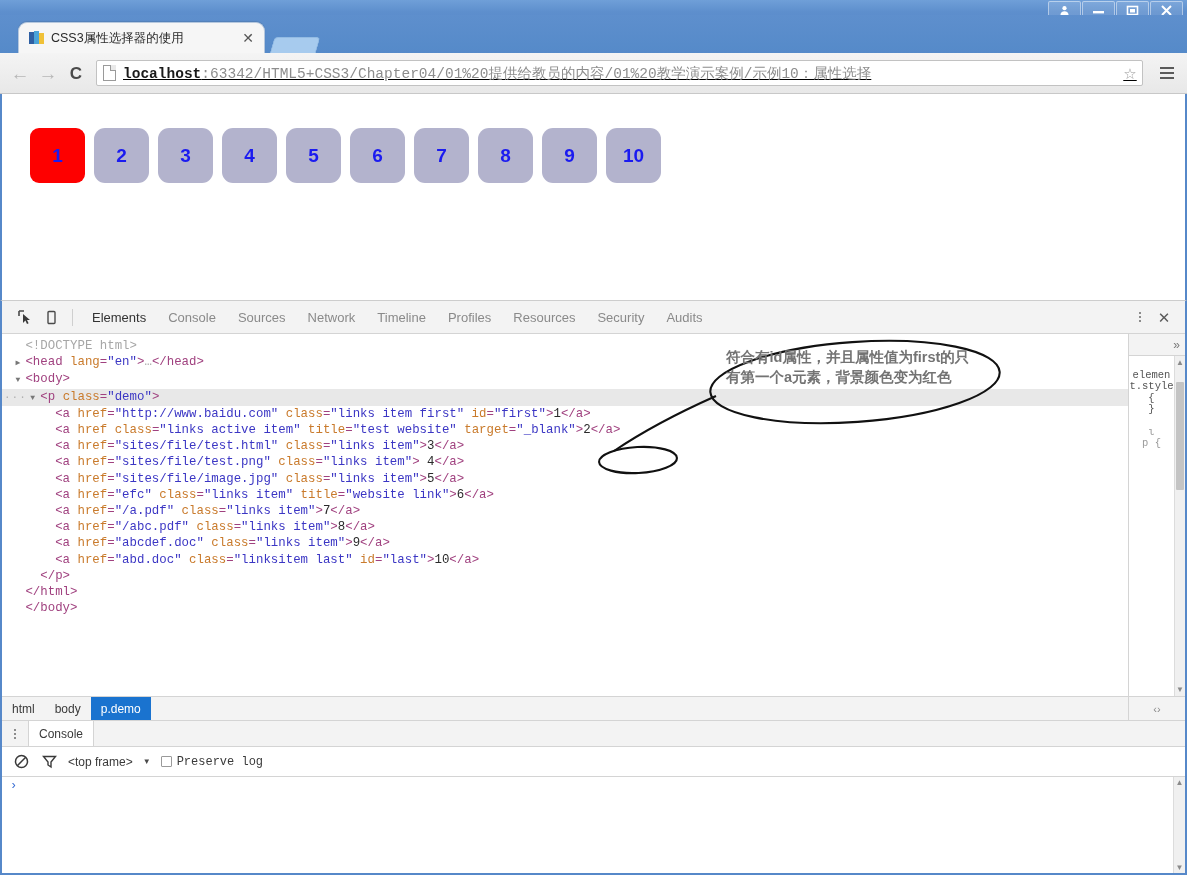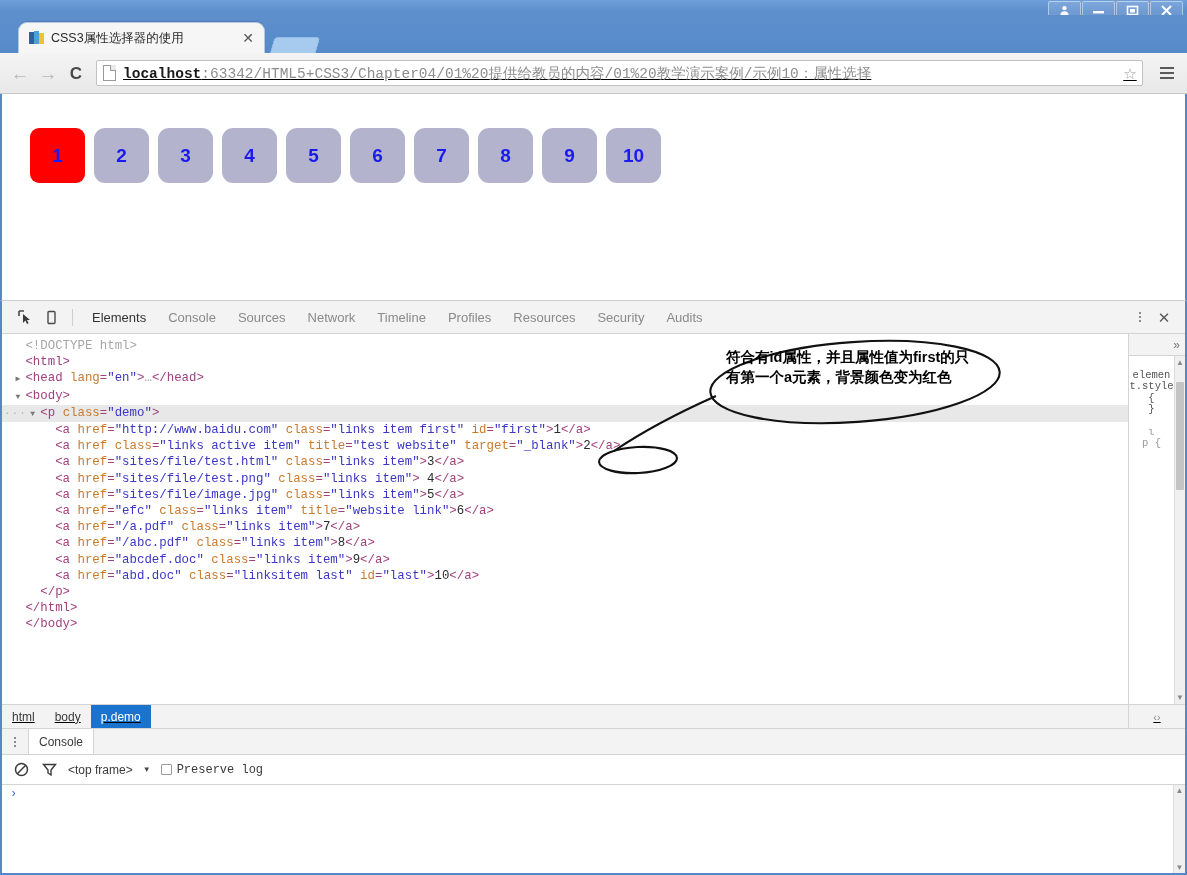--- a/index.html
+++ b/index.html
@@ -278,21 +278,21 @@
   }
   .styles-scrollbar .down-arrow {
     position: absolute; left: 0; right: 0; bottom: 2px;
     text-align: center; font-size: 8px; color: #8a8a8a;
   }
 
   
   .crumbbar {
     flex: 0 0 auto; height: 24px;
     background: #f3f3f3; border-top: 1px solid #d4d4d4;
-    display: flex; align-items: stretch; text-decoration: underline;
+    display: flex; align-items: stretch;
   }
   .crumb {
     padding: 0 10px; display: flex; align-items: center;
     font-size: 12px; color: #3a3a3a;
     font-family: "Liberation Sans", sans-serif;
   }
   .crumb.active { background: #1a73cf; color: #ffffff; }
   .crumb-spacer { flex: 1 1 auto; }
   .crumb-right {
     width: 57px; border-left: 1px solid #d4d4d4;
@@ -366,21 +366,21 @@
     position: absolute; left: 0; top: 0;
     width: 1187px; height: 875px;
     pointer-events: none;
   }
   .annot-text {
     position: absolute;
     left: 726px; top: 347px;
     width: 258px;
     font-family: "Liberation Sans", sans-serif;
     font-size: 14.5px; font-weight: bold;
-    line-height: 20px; color: #000000;
+    line-height: 20px; color: #737373;
     pointer-events: none;
   }
 </style>
 </head>
 <body>
 
 <div id="root">
 
   <div class="win-titlebar">
     <div class="win-buttons">
@@ -488,21 +488,20 @@
             <i></i>
             <i></i>
           </div>
         <div class="dt-close">✕</div>
       </div>
     </div>
 
     <div class="dt-body">
       <div class="dom-pane" id="dom-pane">
           <div class="dom-line"><span> </span><span class="arrow"></span><span class="dim">&lt;!DOCTYPE html&gt;</span></div>
-          <div class="dom-line"><span> </span><span class="arrow"></span><span class="tag">&lt;html&gt;</span></div>
           <div class="dom-line"><span> </span><span class="arrow">▶</span><span class="tag">&lt;head </span><span class="attr">lang</span><span class="tag">=</span><span class="val">"en"</span><span class="tag">&gt;</span><span class="dim">…</span><span class="tag">&lt;/head&gt;</span></div>
           <div class="dom-line"><span> </span><span class="arrow">▼</span><span class="tag">&lt;body&gt;</span></div>
           <div class="dom-line selected"><span class="dots">···</span><span>   </span><span class="arrow">▼</span><span class="tag">&lt;p </span><span class="attr">class</span><span class="tag">=</span><span class="val">"demo"</span><span class="tag">&gt;</span></div>
           <div class="dom-line"><span>     </span><span class="arrow"></span><span class="tag">&lt;a </span><span class="attr">href</span><span class="tag">=</span><span class="val">"http://www.baidu.com"</span><span class="attr"> class</span><span class="tag">=</span><span class="val">"links item first"</span><span class="attr"> id</span><span class="tag">=</span><span class="val">"first"</span><span class="tag">&gt;</span><span class="txt">1</span><span class="tag">&lt;/a&gt;</span></div>
           <div class="dom-line"><span>     </span><span class="arrow"></span><span class="tag">&lt;a </span><span class="attr">href</span><span class="attr"> class</span><span class="tag">=</span><span class="val">"links active item"</span><span class="attr"> title</span><span class="tag">=</span><span class="val">"test website"</span><span class="attr"> target</span><span class="tag">=</span><span class="val">"_blank"</span><span class="tag">&gt;</span><span class="txt">2</span><span class="tag">&lt;/a&gt;</span></div>
           <div class="dom-line"><span>     </span><span class="arrow"></span><span class="tag">&lt;a </span><span class="attr">href</span><span class="tag">=</span><span class="val">"sites/file/test.html"</span><span class="attr"> class</span><span class="tag">=</span><span class="val">"links item"</span><span class="tag">&gt;</span><span class="txt">3</span><span class="tag">&lt;/a&gt;</span></div>
           <div class="dom-line"><span>     </span><span class="arrow"></span><span class="tag">&lt;a </span><span class="attr">href</span><span class="tag">=</span><span class="val">"sites/file/test.png"</span><span class="attr"> class</span><span class="tag">=</span><span class="val">"links item"</span><span class="tag">&gt;</span><span class="txt"> 4</span><span class="tag">&lt;/a&gt;</span></div>
           <div class="dom-line"><span>     </span><span class="arrow"></span><span class="tag">&lt;a </span><span class="attr">href</span><span class="tag">=</span><span class="val">"sites/file/image.jpg"</span><span class="attr"> class</span><span class="tag">=</span><span class="val">"links item"</span><span class="tag">&gt;</span><span class="txt">5</span><span class="tag">&lt;/a&gt;</span></div>
           <div class="dom-line"><span>     </span><span class="arrow"></span><span class="tag">&lt;a </span><span class="attr">href</span><span class="tag">=</span><span class="val">"efc"</span><span class="attr"> class</span><span class="tag">=</span><span class="val">"links item"</span><span class="attr"> title</span><span class="tag">=</span><span class="val">"website link"</span><span class="tag">&gt;</span><span class="txt">6</span><span class="tag">&lt;/a&gt;</span></div>
           <div class="dom-line"><span>     </span><span class="arrow"></span><span class="tag">&lt;a </span><span class="attr">href</span><span class="tag">=</span><span class="val">"/a.pdf"</span><span class="attr"> class</span><span class="tag">=</span><span class="val">"links item"</span><span class="tag">&gt;</span><span class="txt">7</span><span class="tag">&lt;/a&gt;</span></div>

